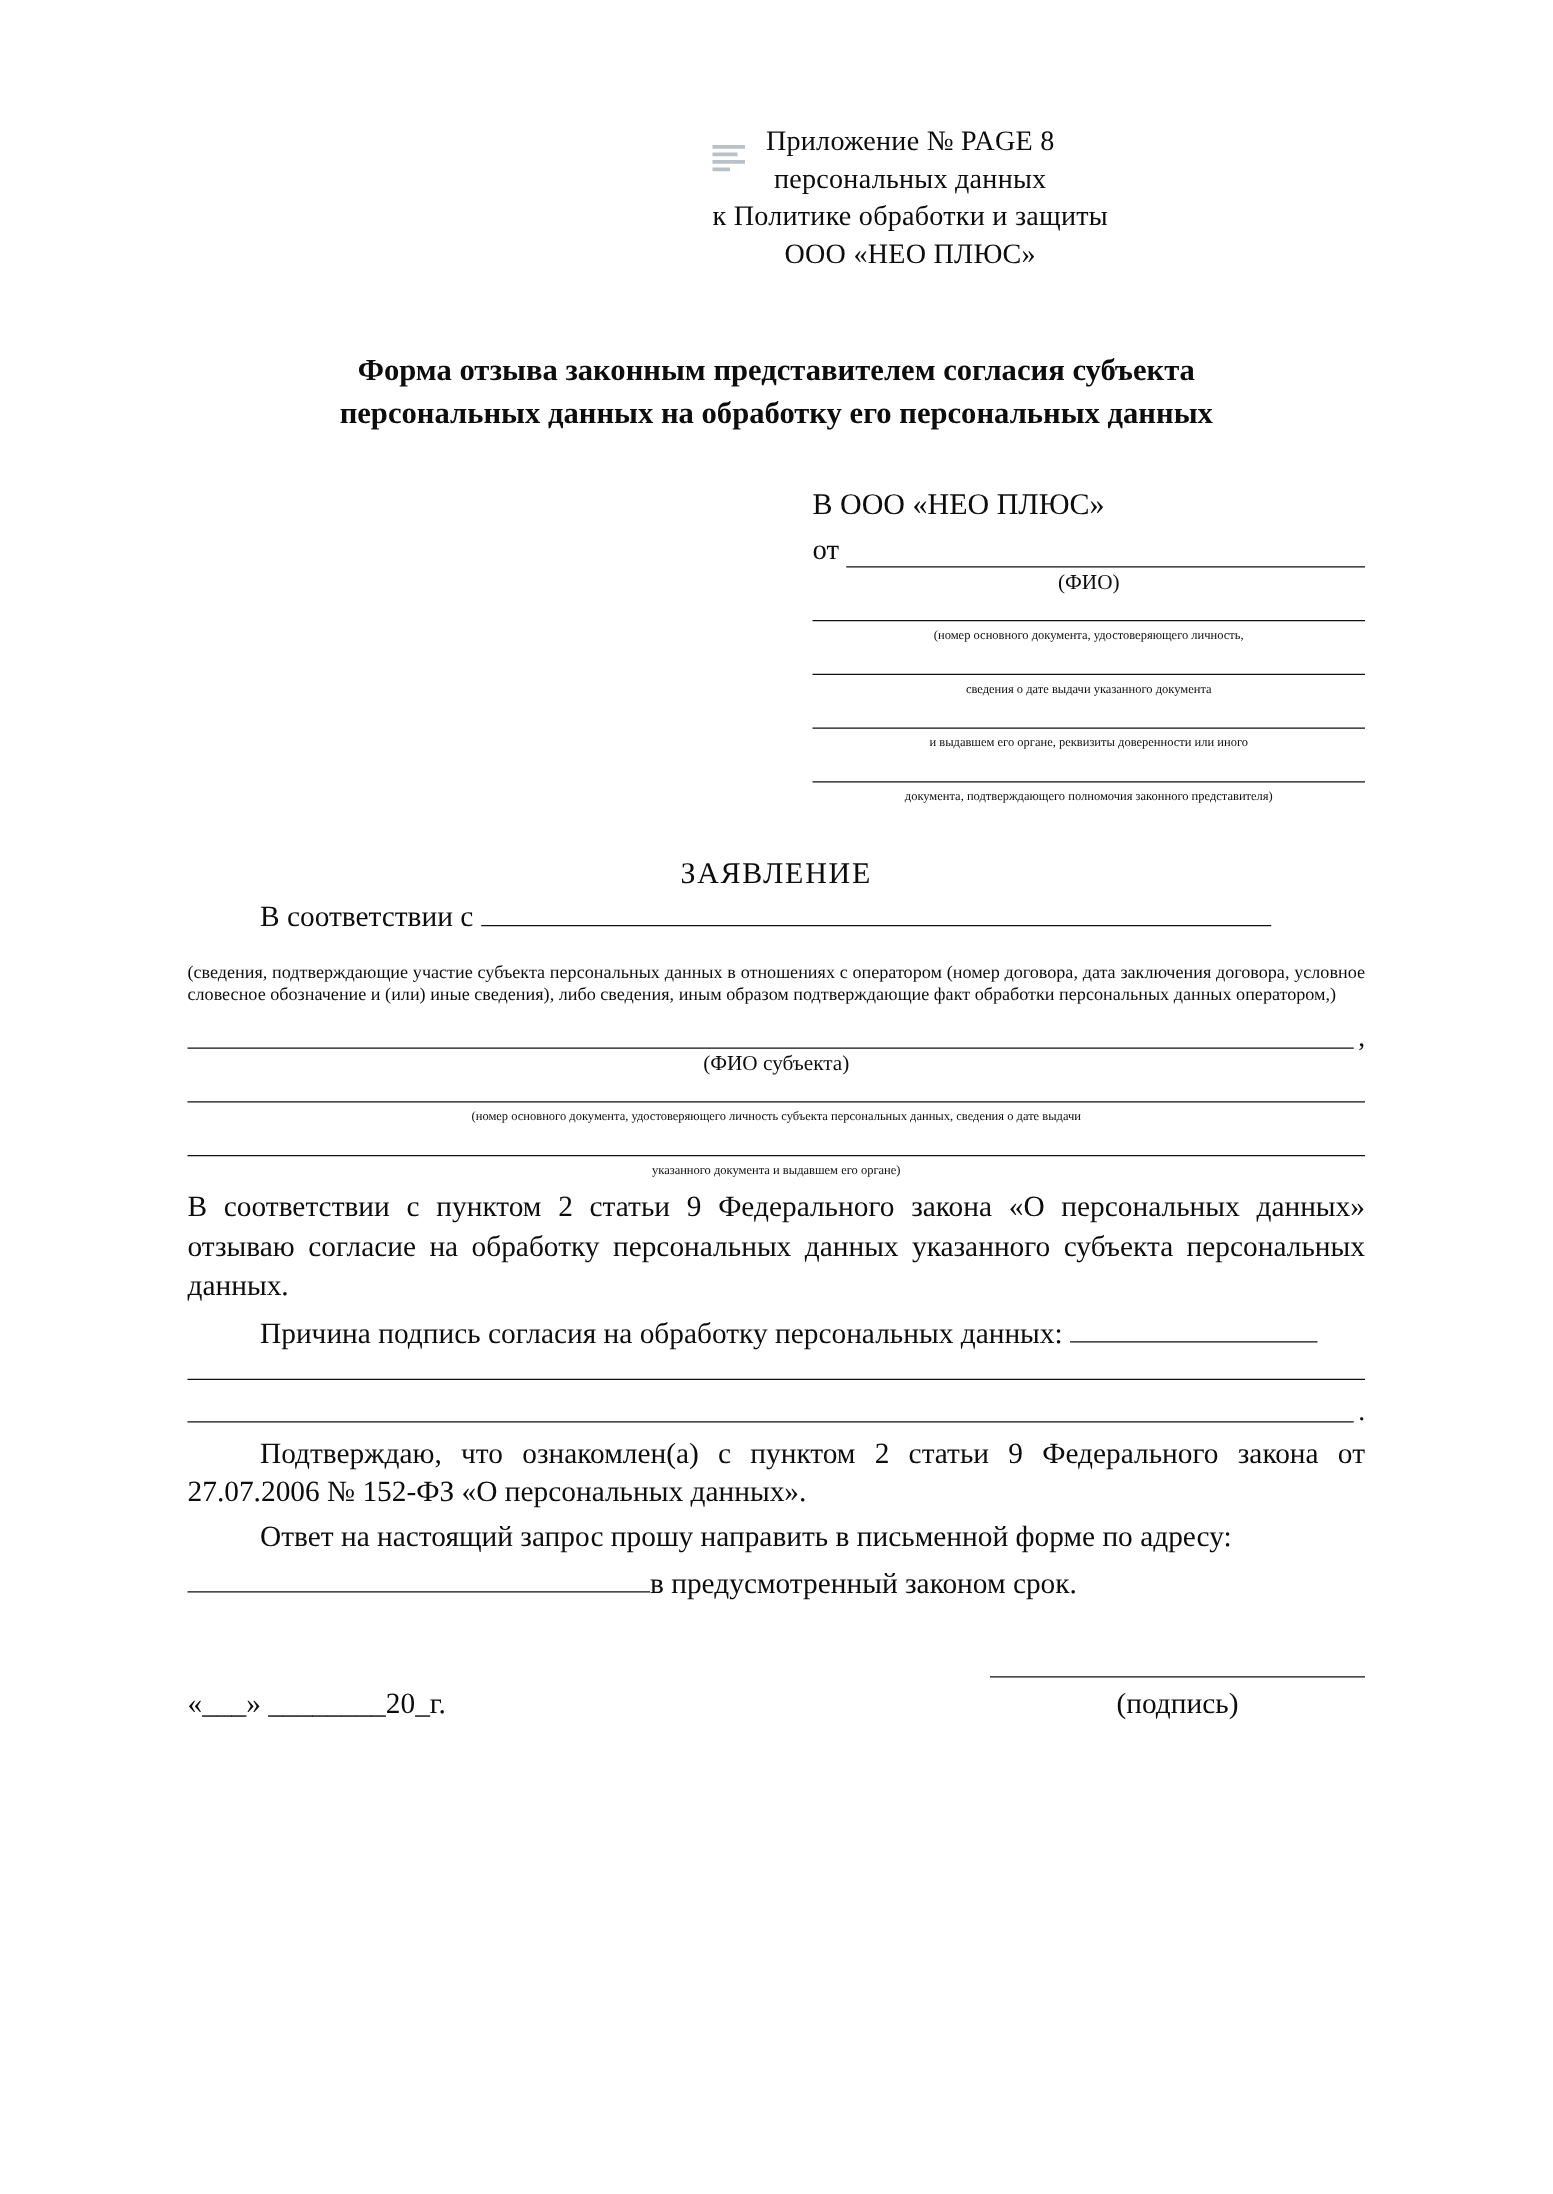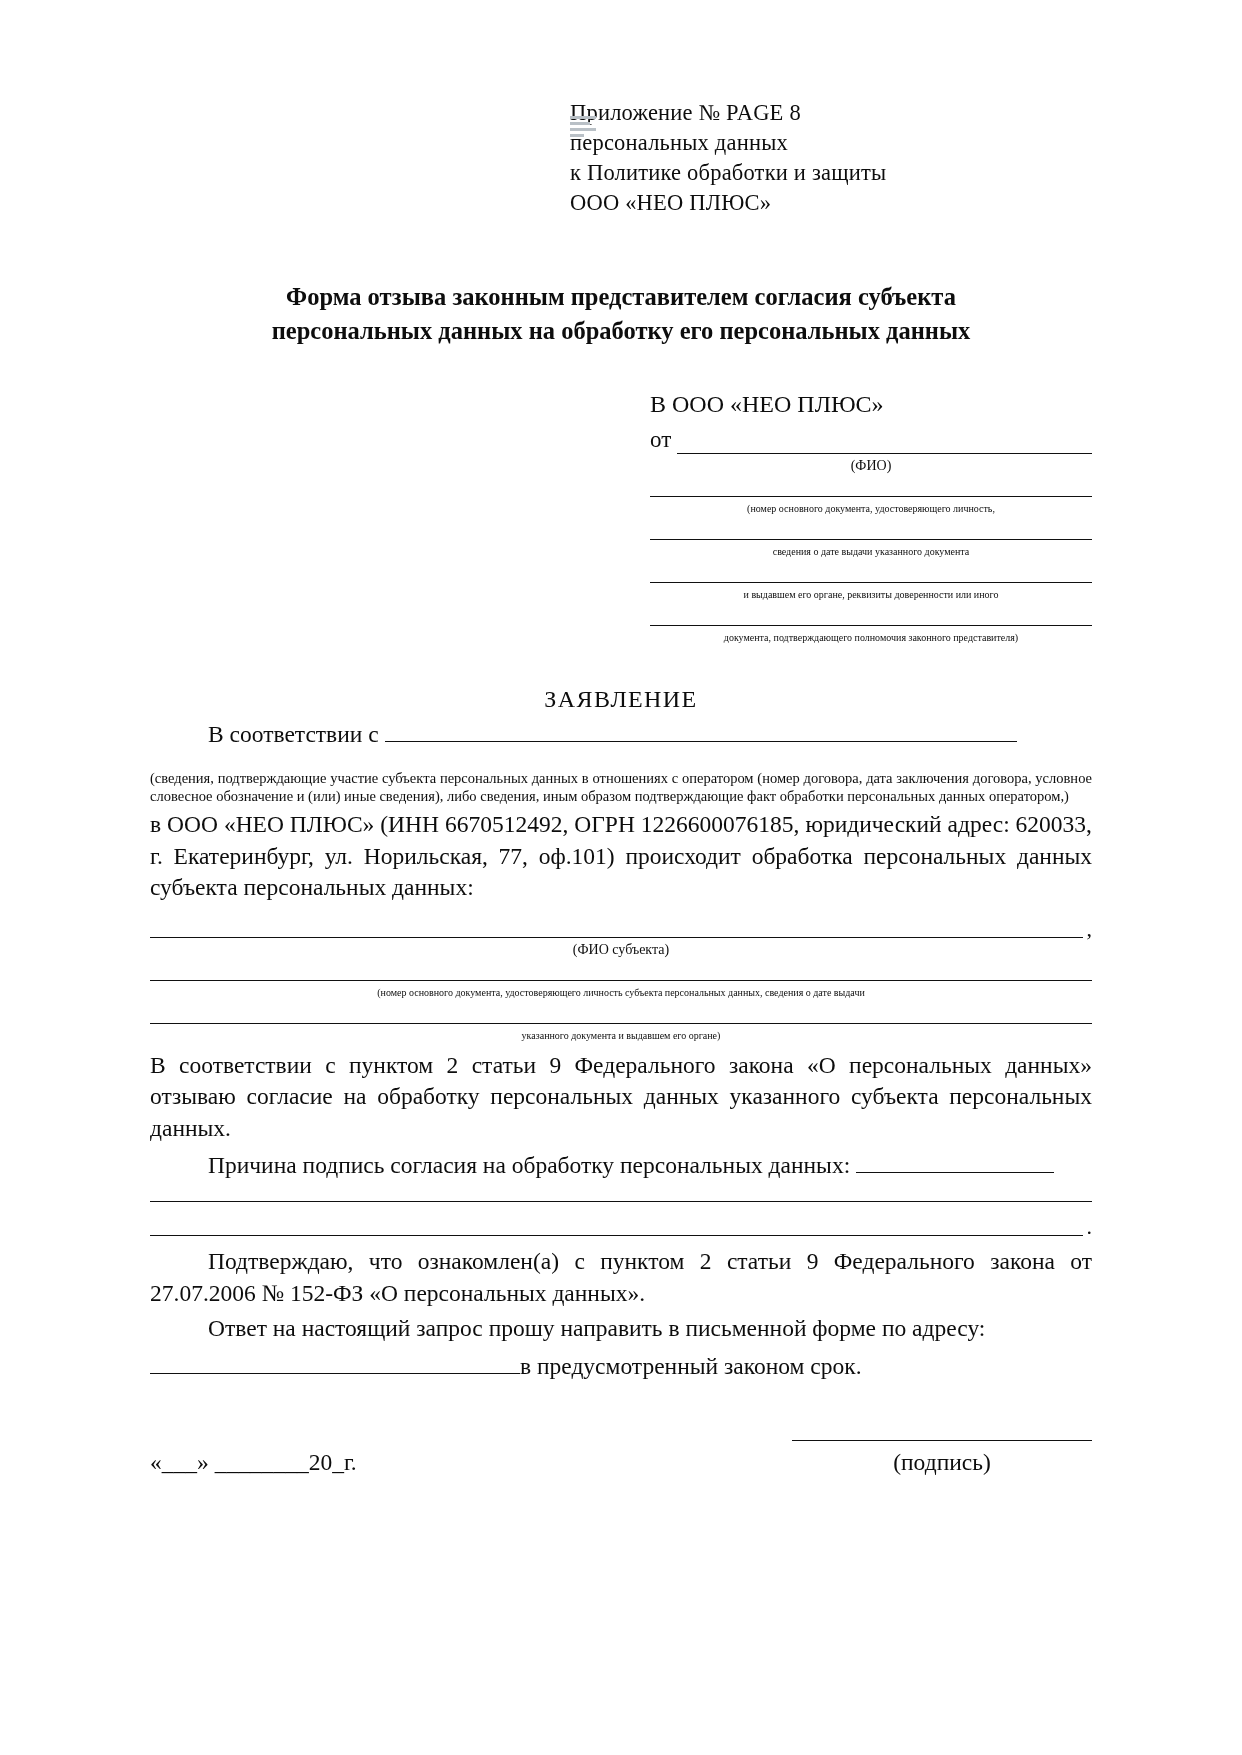--- a/index.html
+++ b/index.html
@@ -20,20 +20,21 @@
     min-height: 1755px;
     box-sizing: border-box;
     padding: 90px 150px 60px 150px;
   }
 
   
   .header-row {
     display: flex;
     align-items: flex-start;
     margin-top: 8px;
+    text-align: center;
   }
   .header-mark {
     width: 330px;
     padding-top: 16px;
     padding-left: 420px;
     box-sizing: border-box;
   }
   .mark-glyph {
     display: block;
     width: 30px;
@@ -89,21 +90,21 @@
     padding-right: 6px;
   }
   .rule {
     border-bottom: 1.6px solid #111;
     height: 0;
     flex: 1 1 auto;
   }
   .rule.full { width: 100%; }
   .caption {
     text-align: center;
-    font-size: 14px;
+    font-size: 17px;
     line-height: 20px;
     margin-top: 2px;
   }
   .caption.sm { font-size: 10px; }
   .gap-rule { margin-top: 20px; }
 
   
   .statement-title {
     text-align: center;
     font-size: 24px;
@@ -211,21 +212,20 @@
 
   <div class="statement-title">ЗАЯВЛЕНИЕ</div>
 
   <div class="para indent">
     <span>В соответствии с</span>
     <span class="inline-rule" style="width:632px;"></span>
   </div>
 
   <div class="fineprint">(сведения, подтверждающие участие субъекта персональных данных в отношениях с оператором (номер договора, дата заключения договора, условное словесное обозначение и (или) иные сведения), либо сведения, иным образом подтверждающие факт обработки персональных данных оператором,)</div>
 
-  <div class="body-para">в ООО «НЕО ПЛЮС» (ИНН 6670512492, ОГРН 1226600076185, юридический адрес: 620033, г. Екатеринбург, ул. Норильская, 77, оф.101) происходит обработка персональных данных субъекта персональных данных:</div>
 
   <div class="line-with-comma">
     <span class="rule"></span>
     <span class="tail-char">,</span>
   </div>
   <div class="caption">(ФИО субъекта)</div>
 
   <div class="rule full gap-rule"></div>
   <div class="caption sm">(номер основного документа, удостоверяющего личность субъекта персональных данных, сведения о дате выдачи</div>
 

